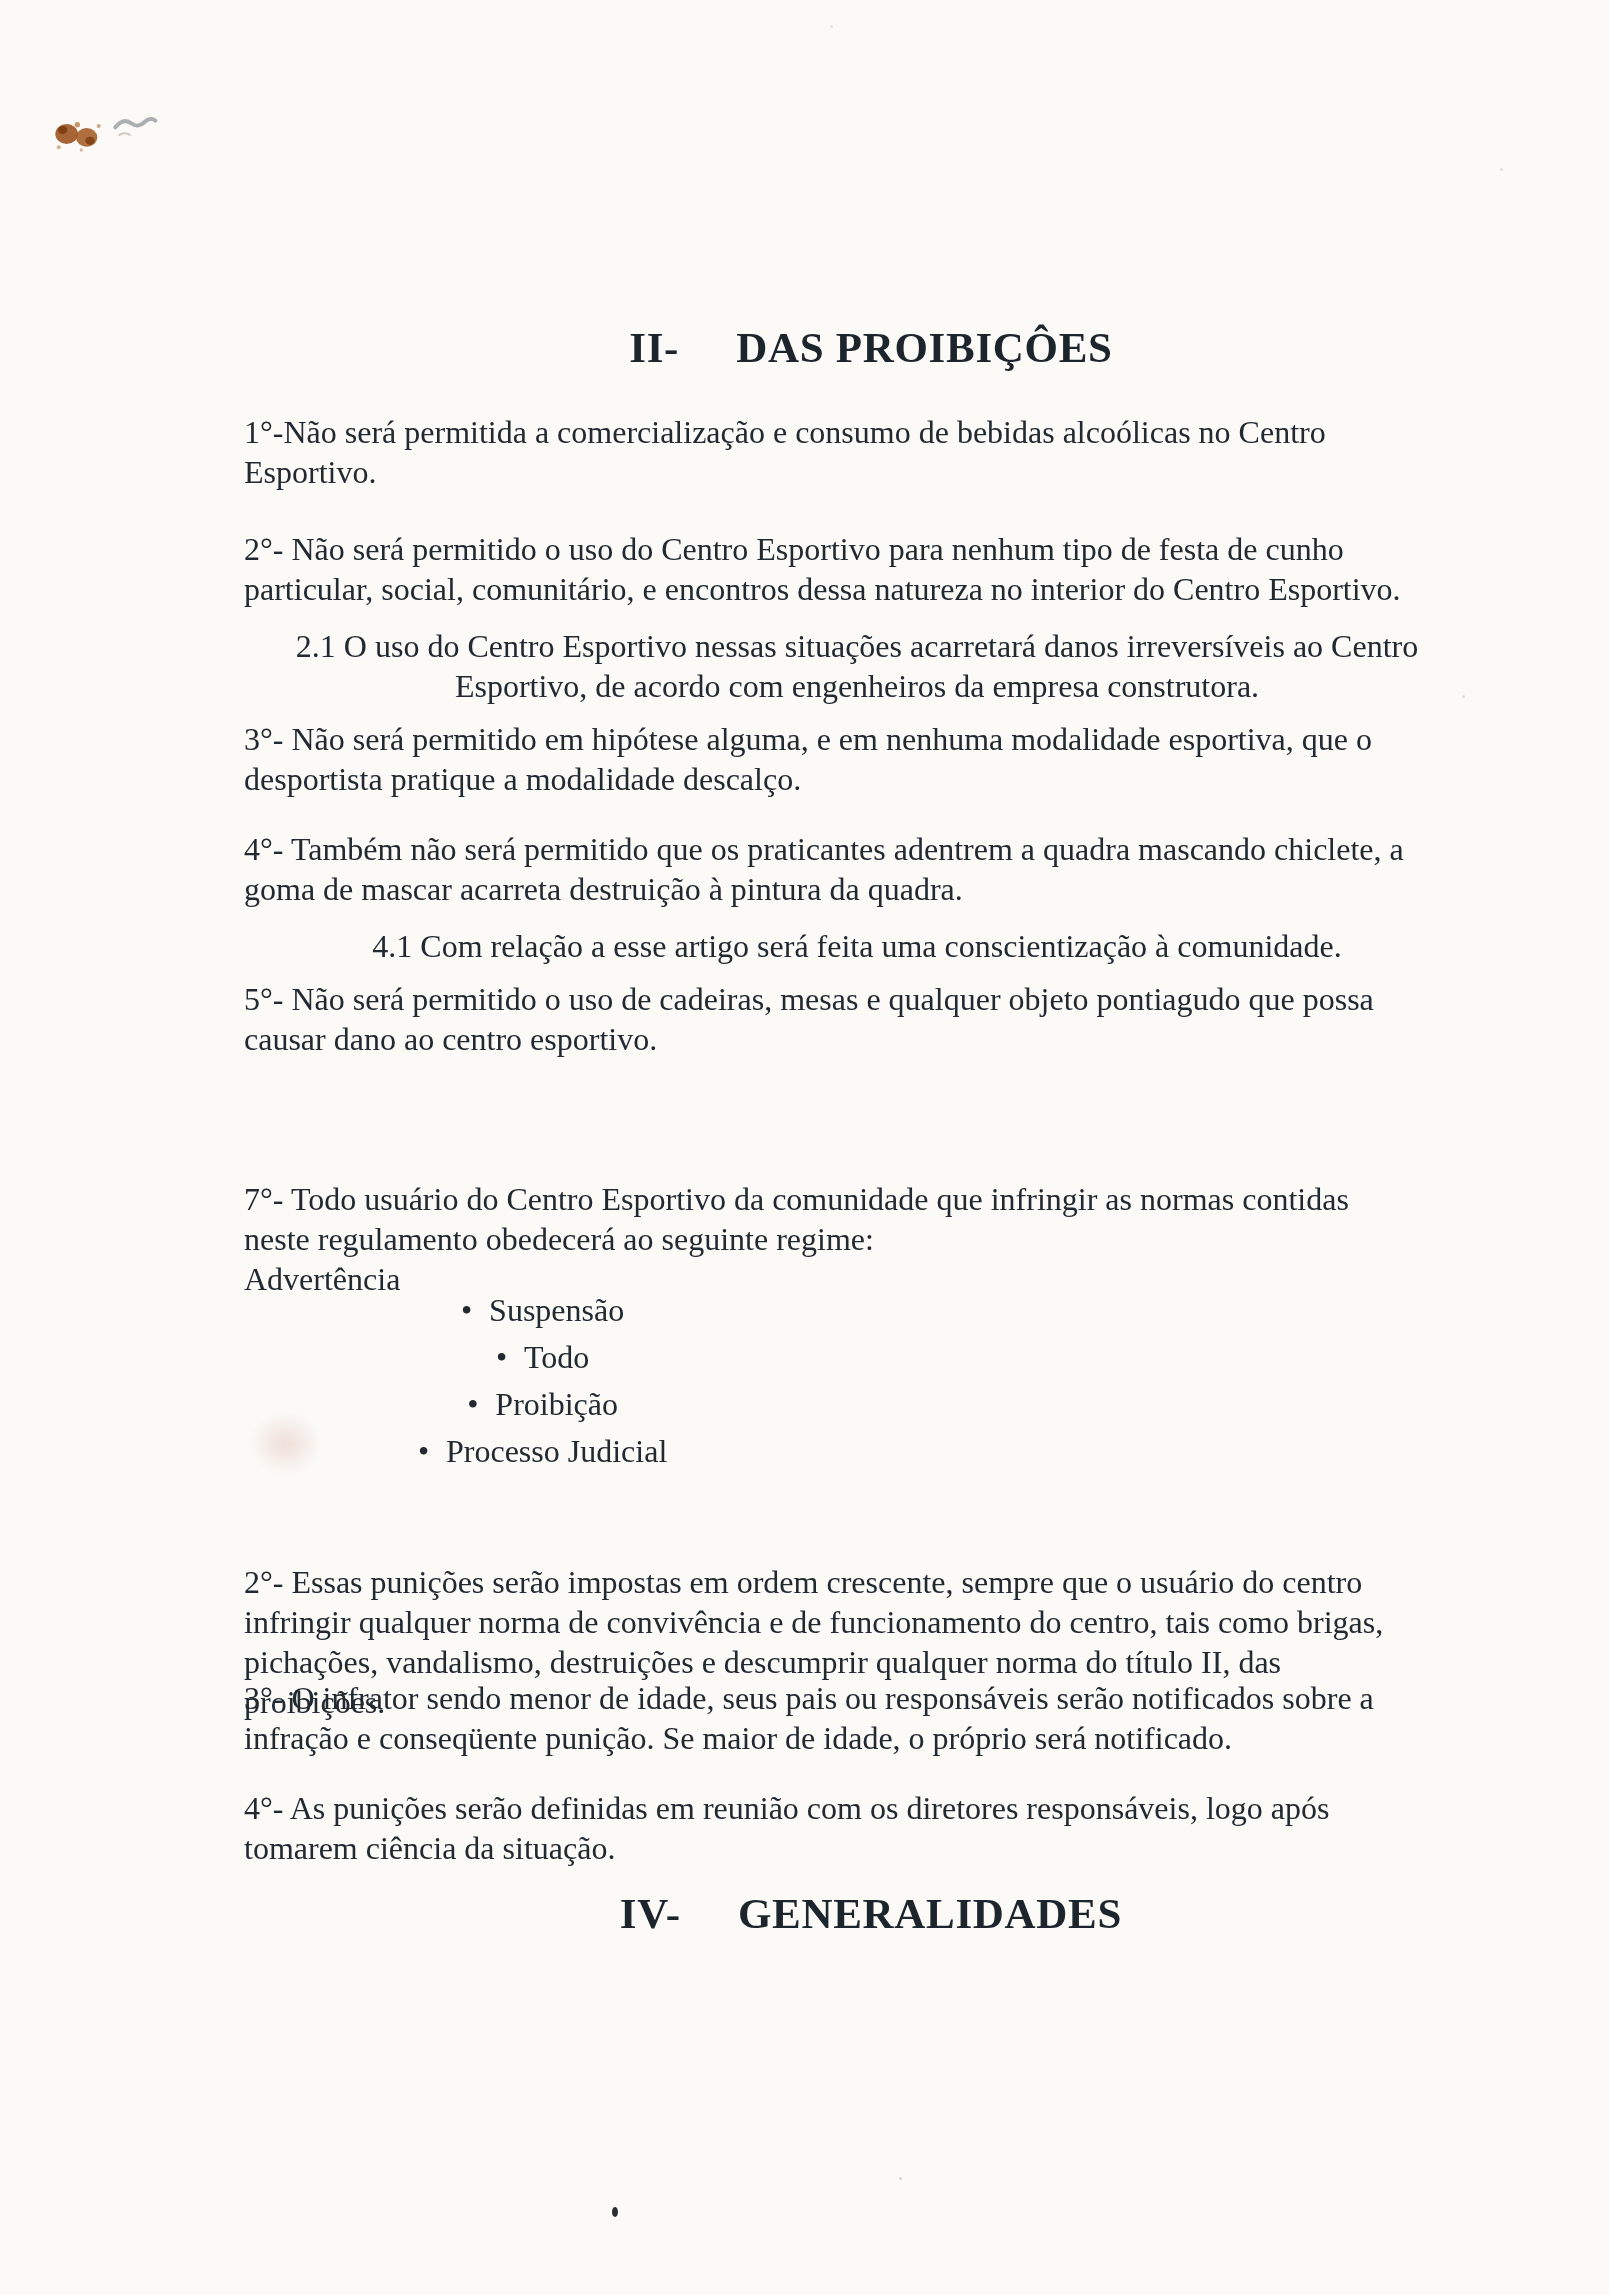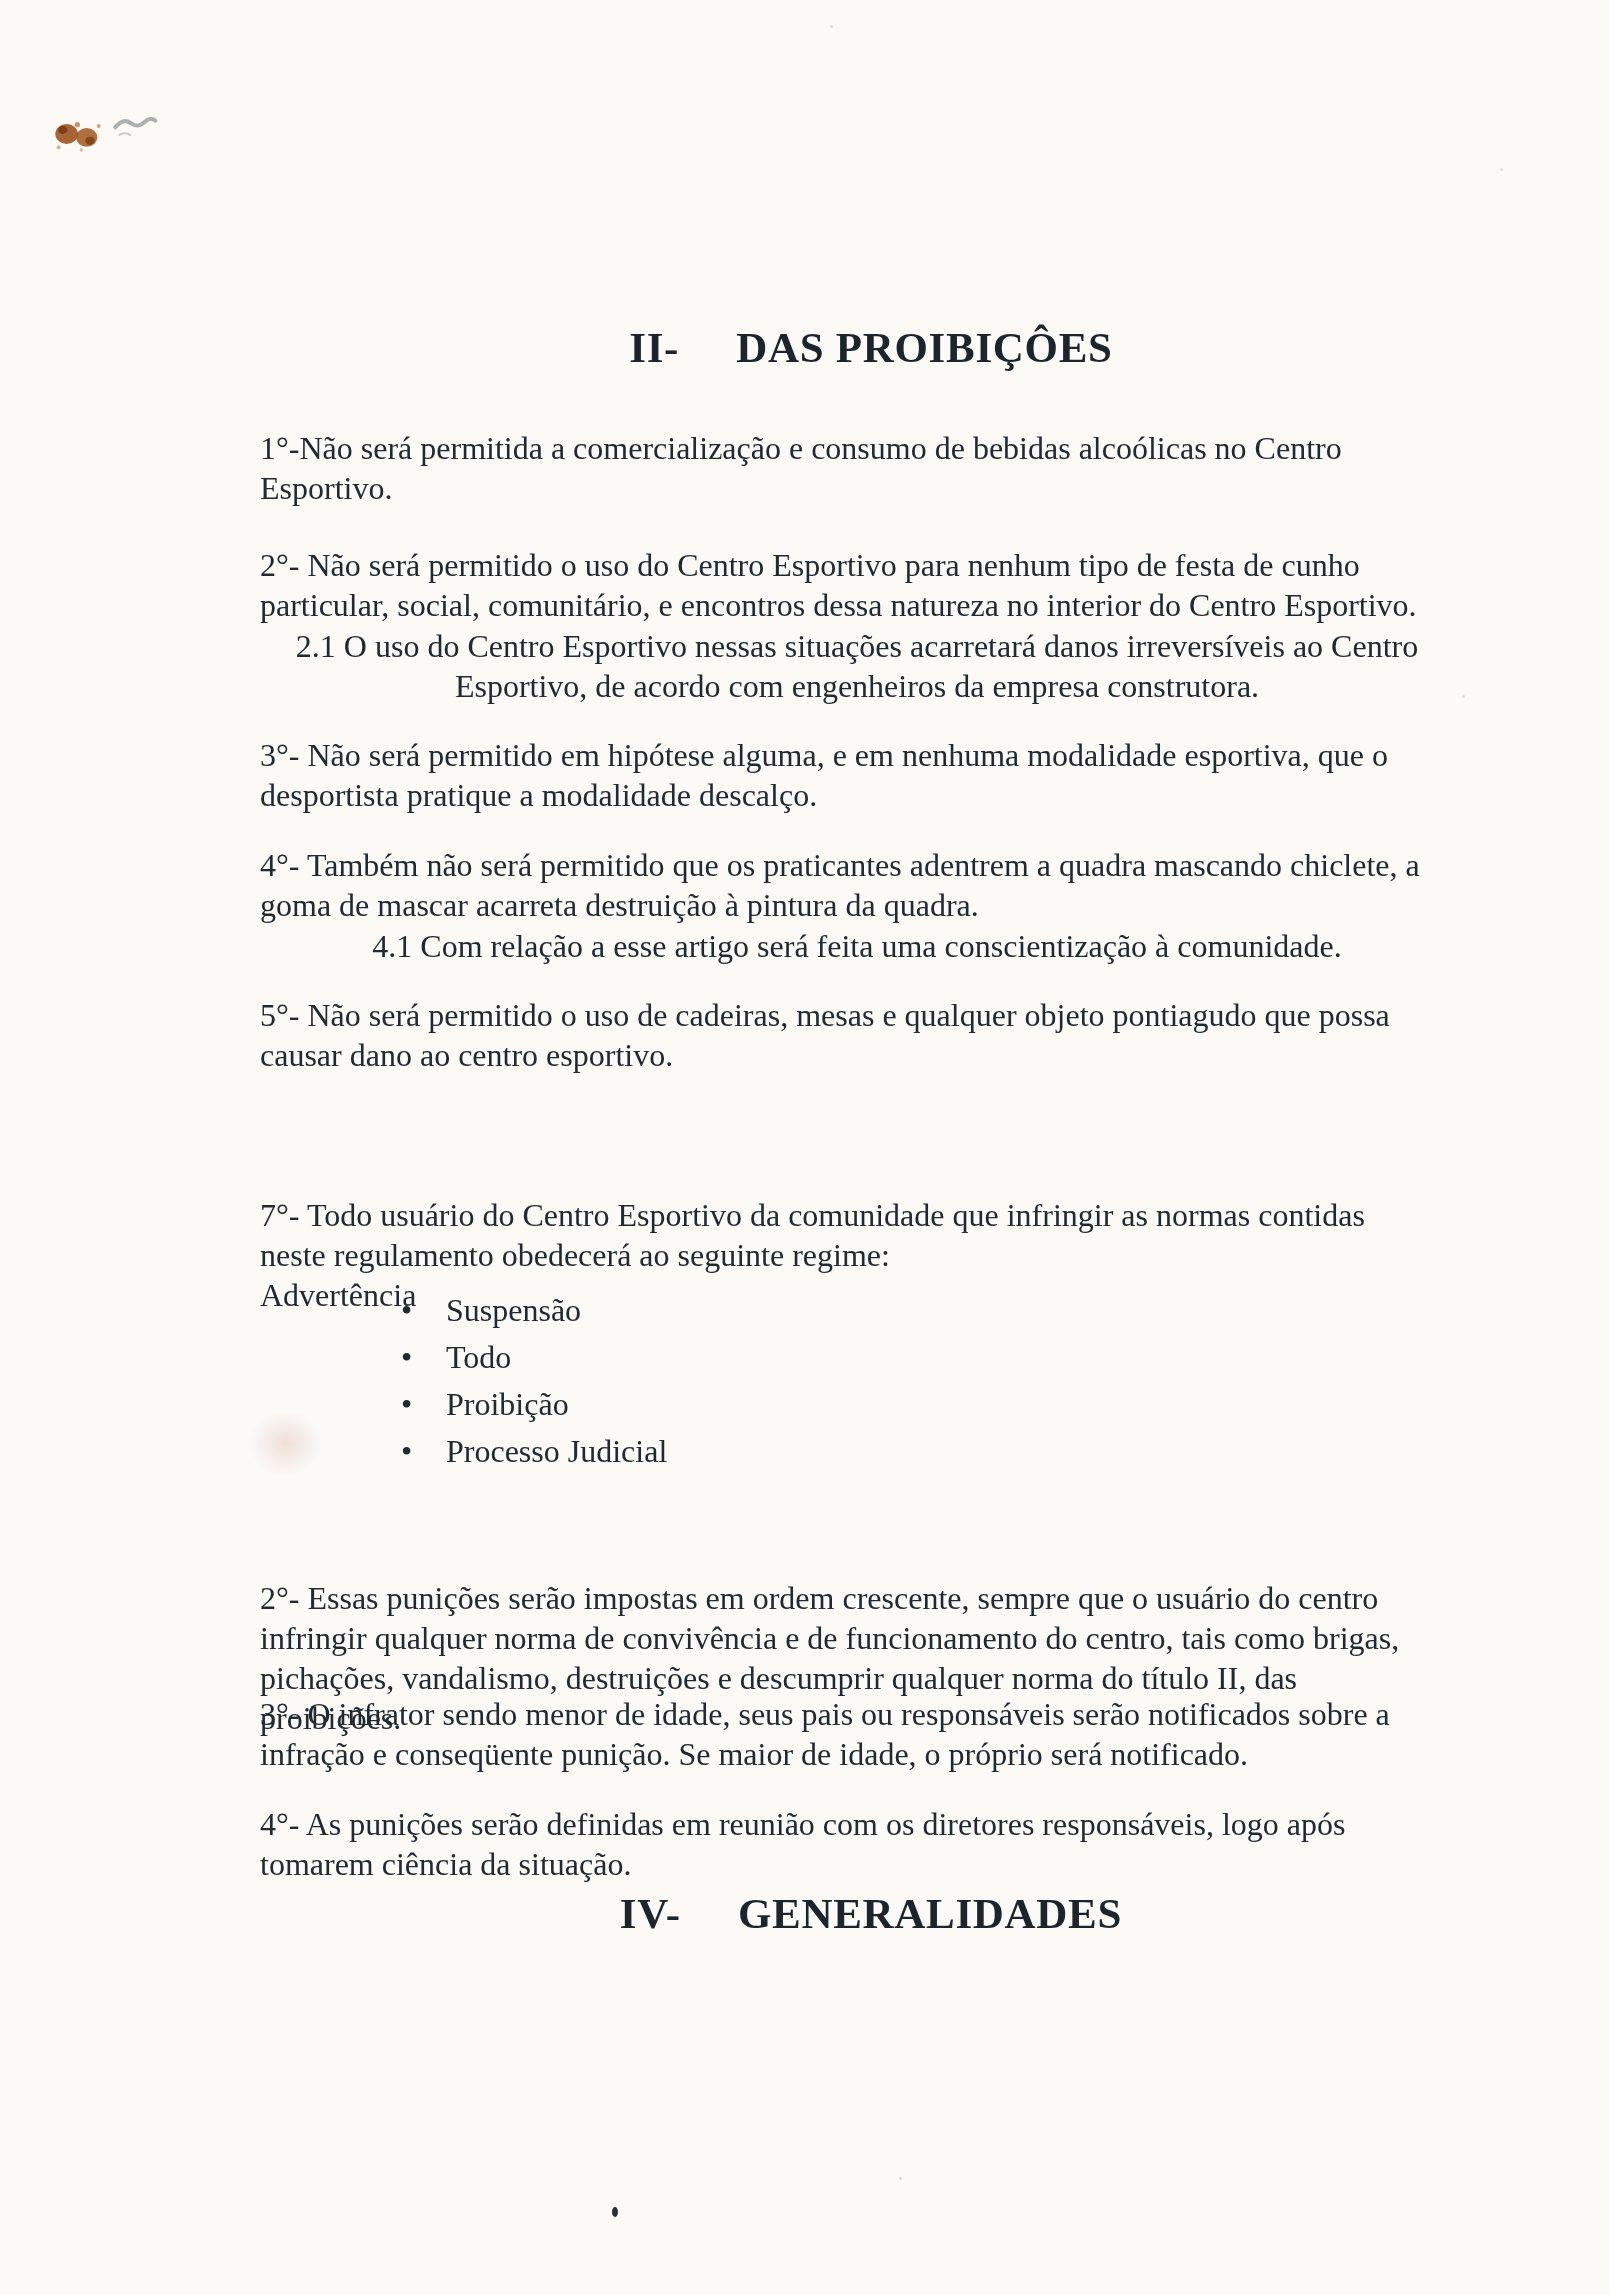--- a/index.html
+++ b/index.html
@@ -16,21 +16,21 @@
   }
 
   
   .para {
     position: absolute;
     left: 244px;
     width: 1269px;
     font-size: 32px;
     line-height: 40px;
     white-space: pre-line;
-    margin: 16px;
+    margin: 0;
   }
 
   
   .sub {
     position: absolute;
     left: 244px;
     width: 1192px;
     font-size: 32px;
     line-height: 40px;
     white-space: pre-line;
@@ -57,20 +57,21 @@
   
   .bullets {
     position: absolute;
     left: 244px;
     top: 1287px;
     margin: 0;
     padding: 0;
     list-style: none;
     font-size: 32px;
     line-height: 47px;
+    text-align: center;
   }
   .bullets li { padding-left: 157px; }
   .bullets li .bullet-dot {
     display: inline-block;
     width: 45px;
     color: #222a30;
   }
 
   
   .rust-stain { position: absolute; left: 52px; top: 106px; }

